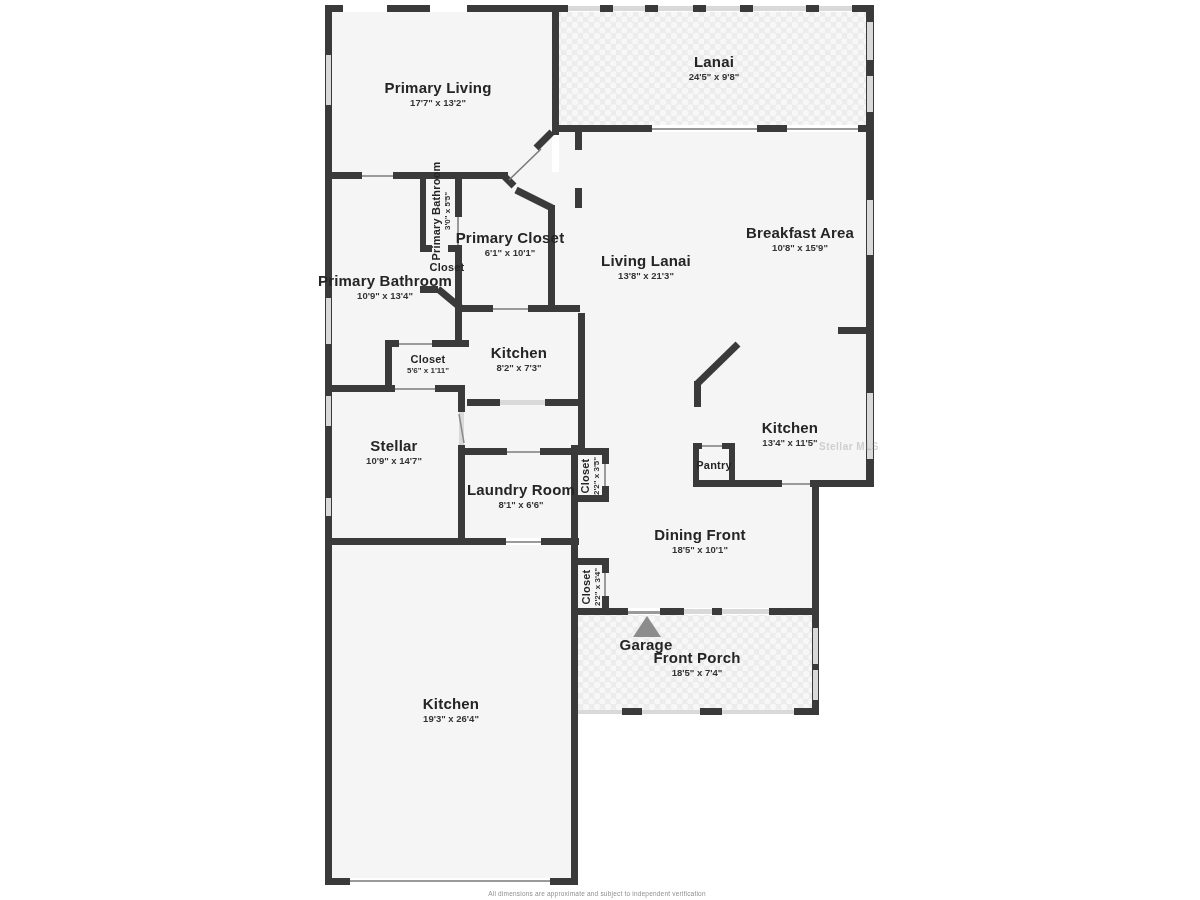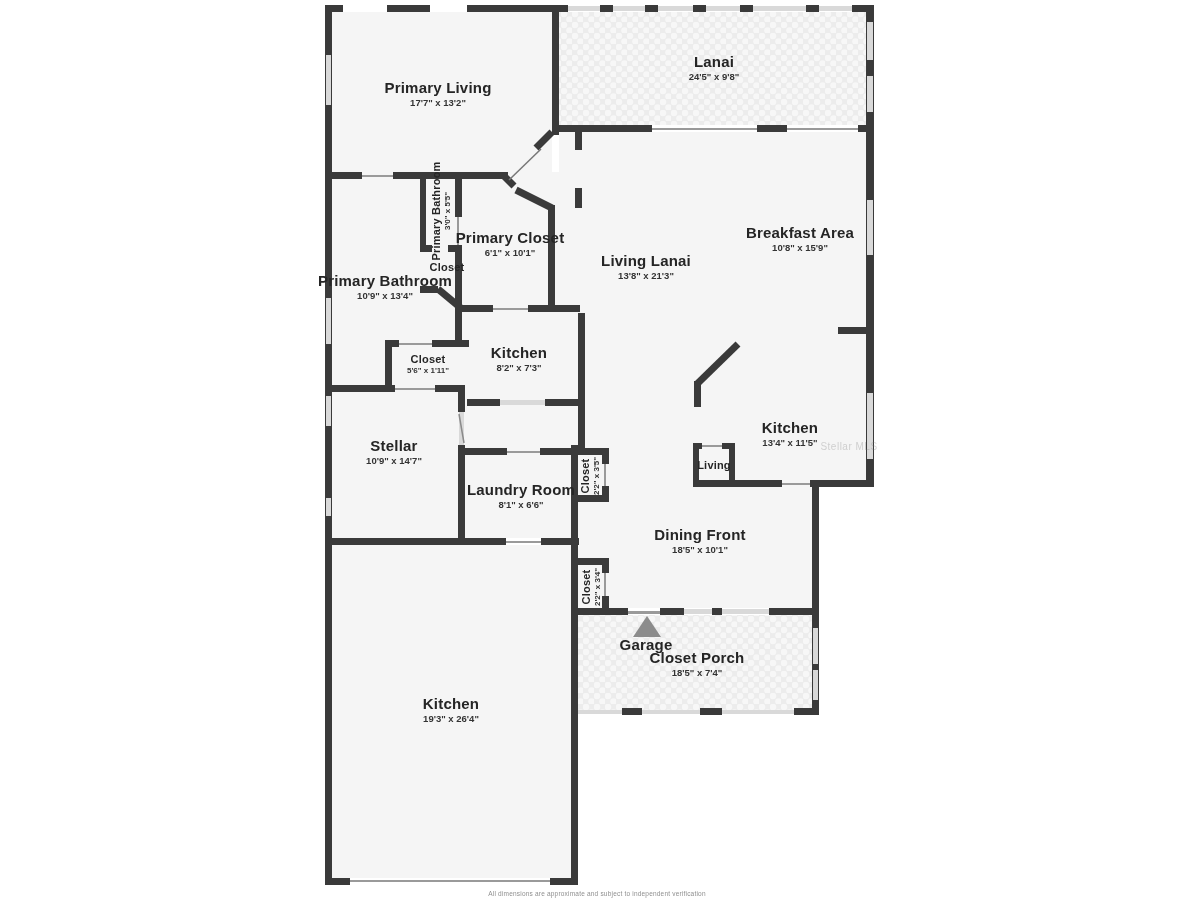--- a/index.html
+++ b/index.html
@@ -12,21 +12,21 @@
     position:absolute;transform:translate(-50%,-50%);
     text-align:center;color:#252525;line-height:1.2;white-space:nowrap;pointer-events:none;
   }
   .room-label .rname{font-size:15px;font-weight:700;letter-spacing:.2px;}
   .room-label .rdims{font-size:9.5px;font-weight:700;color:#333;}
   .room-label.sm .rname{font-size:11px;}
   .room-label.sm .rdims{font-size:8px;}
   .room-label.rot{transform:translate(-50%,-50%) rotate(-90deg);}
   .watermark{
     position:absolute;transform:translate(-50%,-50%);
-    font-size:10px;font-weight:400;color:rgba(120,120,120,.30);letter-spacing:.5px;
+    font-size:10px;font-weight:700;color:rgba(120,120,120,.30);letter-spacing:.5px;
   }
   .disclaimer{
     position:absolute;left:597px;top:893px;transform:translate(-50%,-50%);
     font-size:6.5px;color:#8f8f8f;letter-spacing:.2px;white-space:nowrap;
   }
 </style>
 </head>
 <body>
 
 <div id="stage">
@@ -251,21 +251,21 @@
     <div class="rname">Closet</div>
     <div class="rdims">5'6" x 1'11"</div>
   </div>
 
   <div class="room-label" style="left:790px;top:434px">
     <div class="rname">Kitchen</div>
     <div class="rdims">13'4" x 11'5"</div>
   </div>
 
   <div class="room-label sm" style="left:714px;top:466px">
-    <div class="rname">Living</div>
+    <div class="rname">Pantry</div>
   </div>
 
   <div class="room-label" style="left:394px;top:452px">
     <div class="rname">Stellar</div>
     <div class="rdims">10'9" x 14'7"</div>
   </div>
 
   <div class="room-label" style="left:521px;top:496px">
     <div class="rname">Laundry Room</div>
     <div class="rdims">8'1" x 6'6"</div>
@@ -284,21 +284,21 @@
   <div class="room-label rot sm" style="left:591px;top:587px">
     <div class="rname">Closet</div>
     <div class="rdims">2'2" x 3'4"</div>
   </div>
 
   <div class="room-label" style="left:646px;top:645px">
     <div class="rname">Garage</div>
   </div>
 
   <div class="room-label" style="left:697px;top:664px">
-    <div class="rname">Closet Porch</div>
+    <div class="rname">Front Porch</div>
     <div class="rdims">18'5" x 7'4"</div>
   </div>
 
   <div class="room-label" style="left:451px;top:710px">
     <div class="rname">Kitchen</div>
     <div class="rdims">19'3" x 26'4"</div>
   </div>
 
   <div class="watermark" style="left:849px;top:446px">Stellar MLS</div>
 

